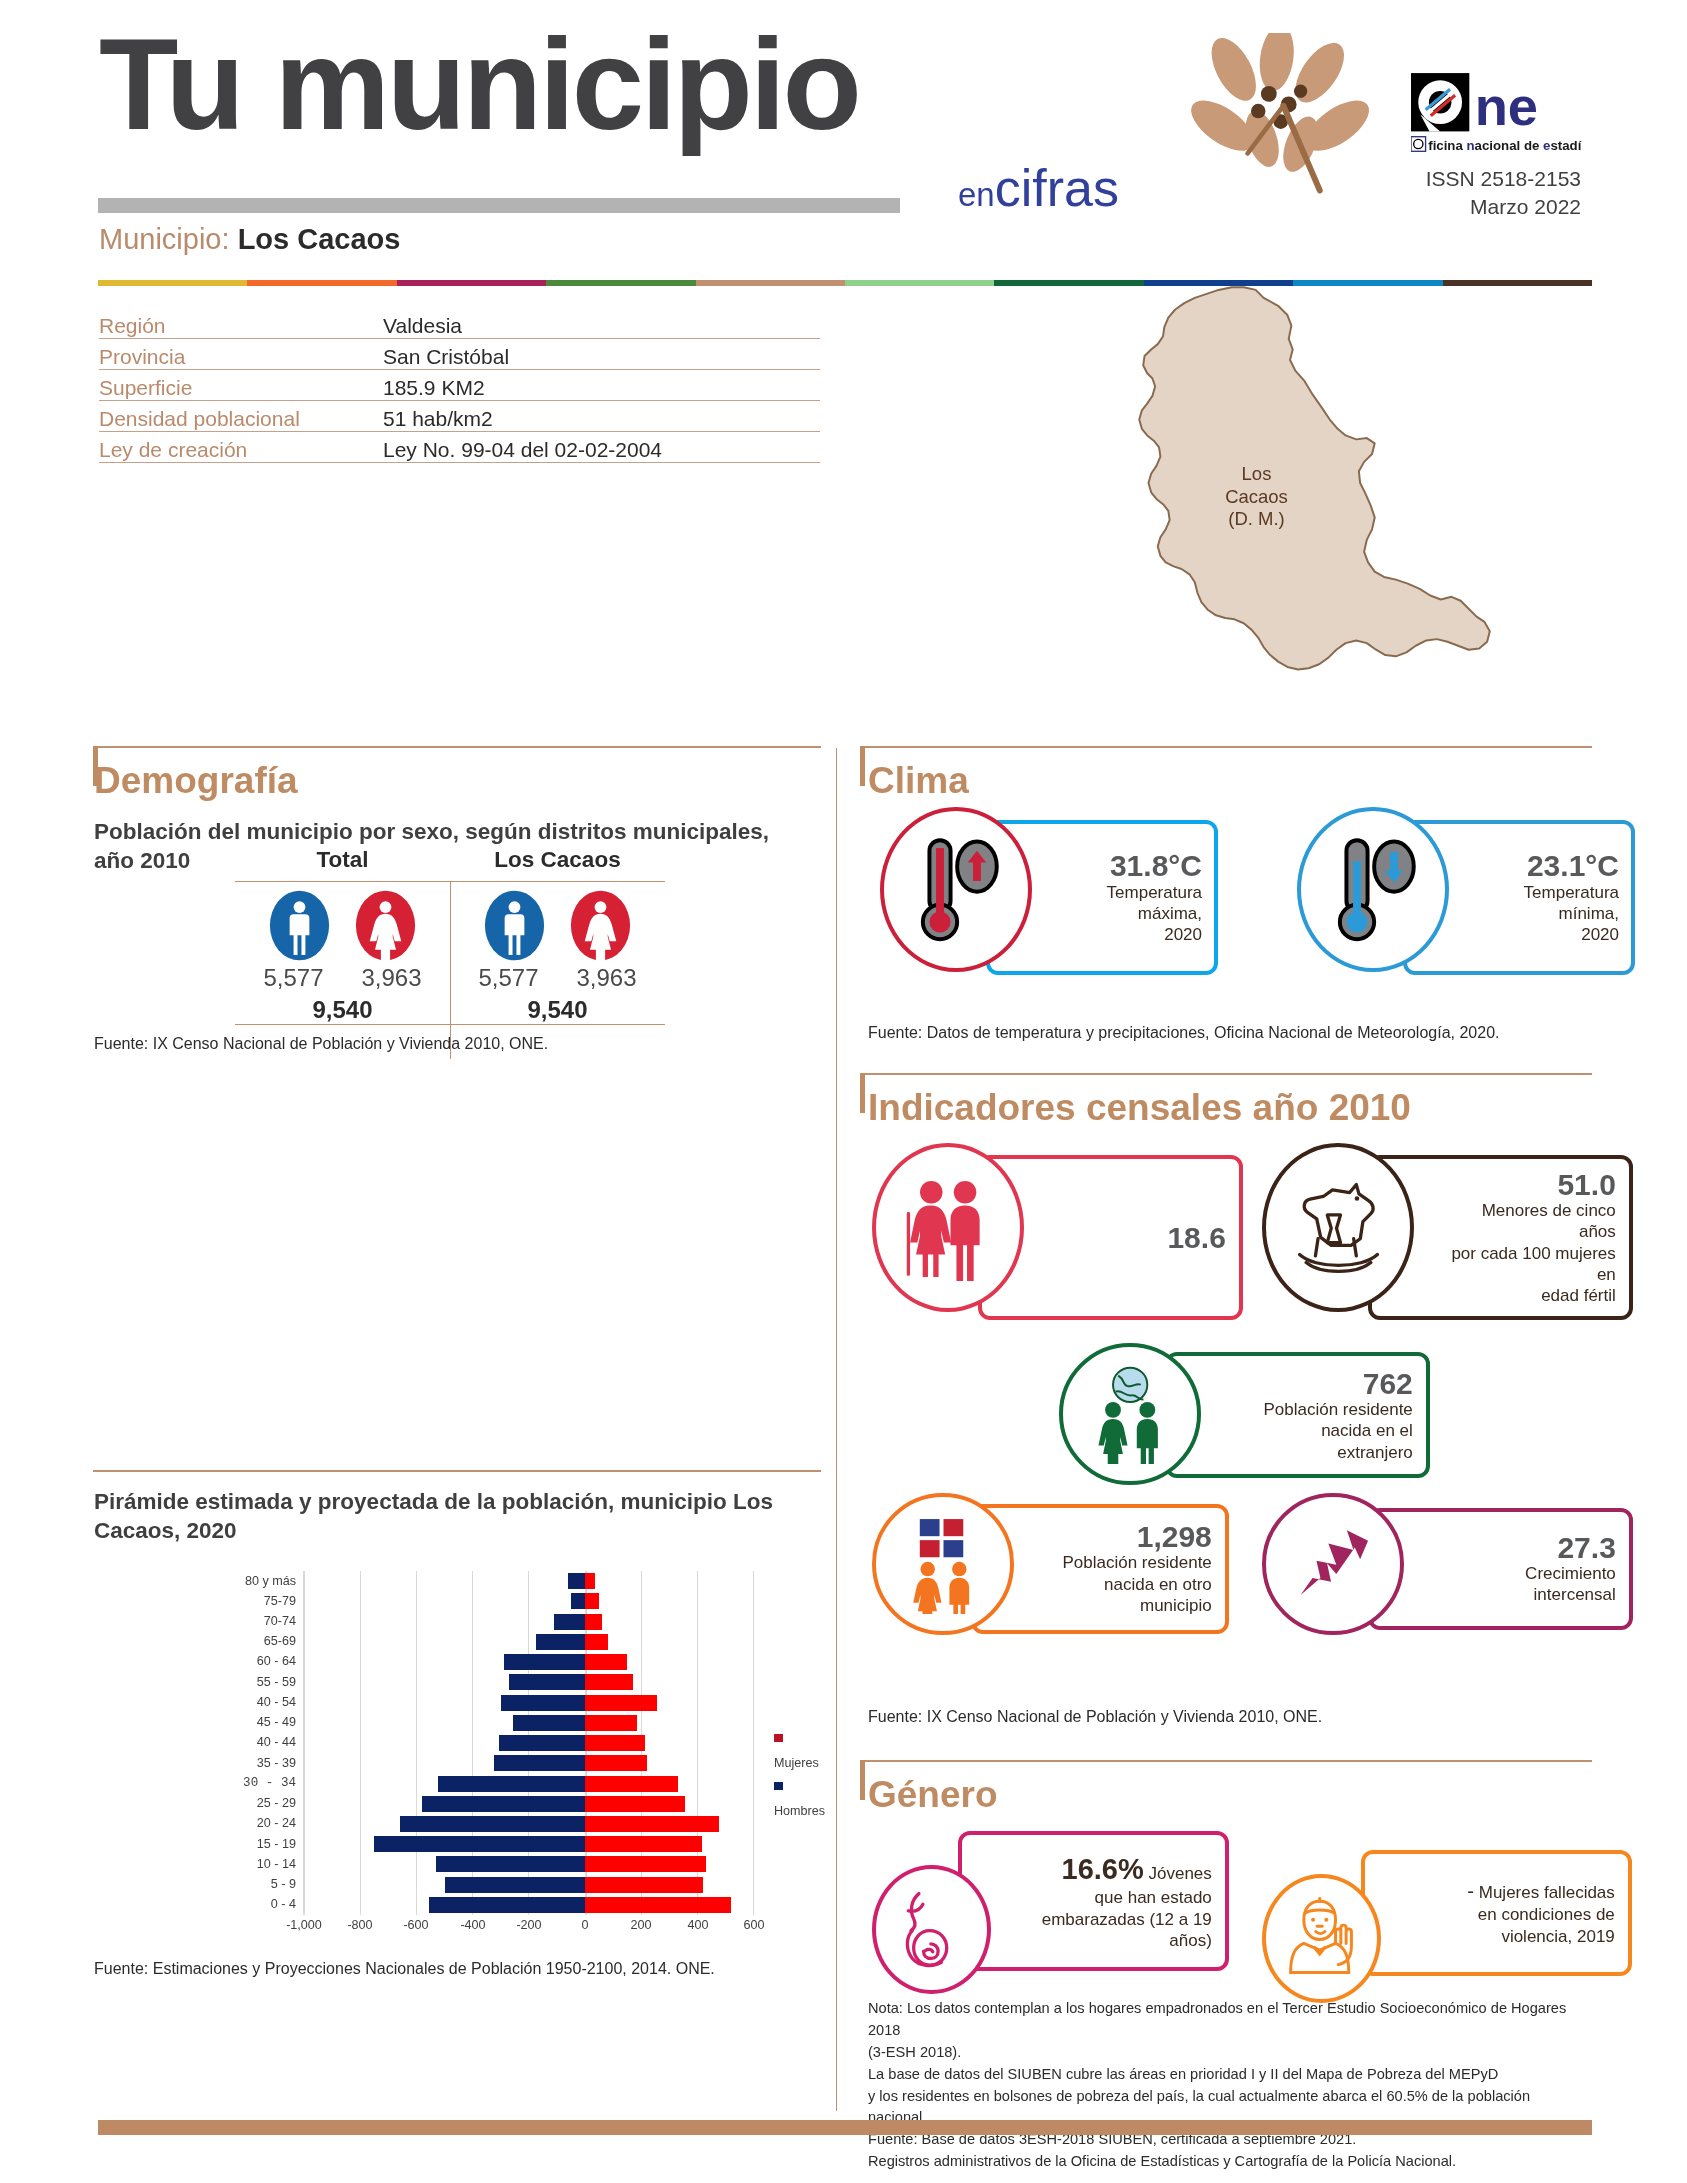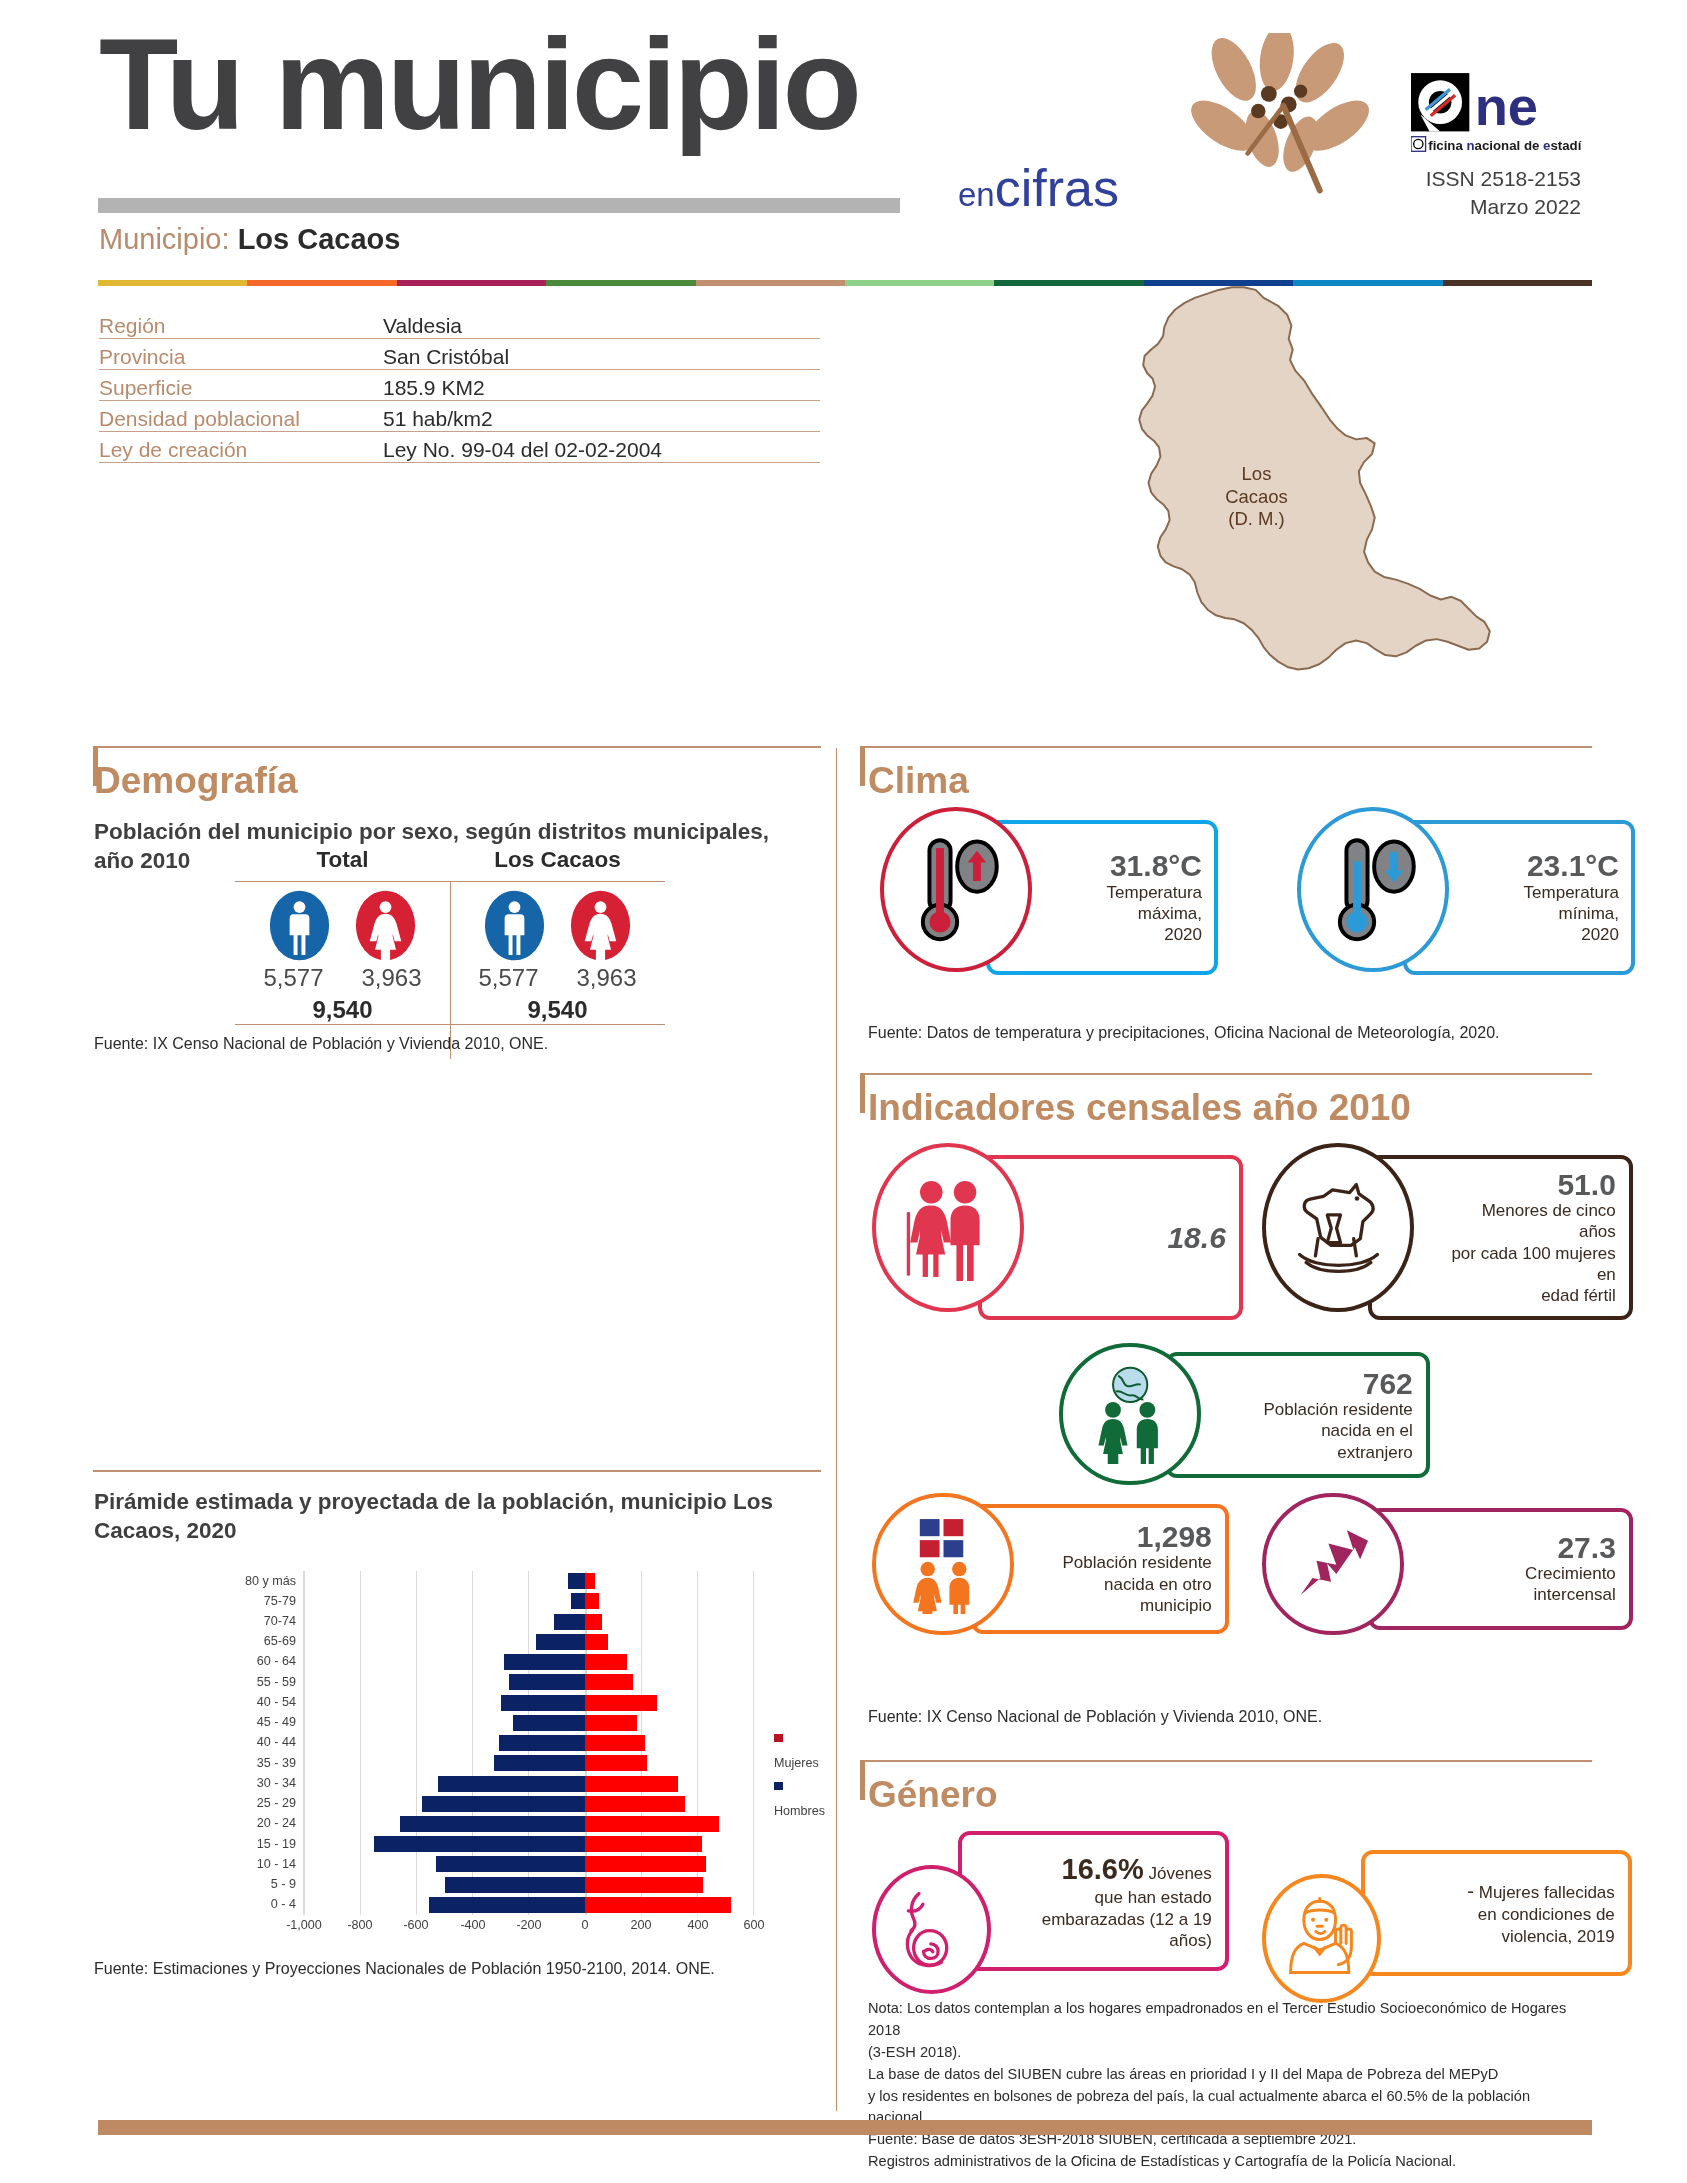--- a/index.html
+++ b/index.html
@@ -365,21 +365,21 @@
         <div class="pyr-cat" style="top: 165px;">40 - 44</div>
         <div class="pyr-row" style="top: 164px; left: 0px; right: 0px;">
           <div class="bar-m" style="left: 195px; width: 86px; background: rgb(11, 34, 101);"></div>
           <div class="bar-f" style="left: 281px; width: 60px; background: rgb(254, 0, 0);"></div>
         </div>
         <div class="pyr-cat" style="top: 186px;">35 - 39</div>
         <div class="pyr-row" style="top: 184px; left: 0px; right: 0px;">
           <div class="bar-m" style="left: 190px; width: 91px; background: rgb(11, 34, 101);"></div>
           <div class="bar-f" style="left: 281px; width: 62px; background: rgb(254, 0, 0);"></div>
         </div>
-        <div class="pyr-cat" style="top: 206px;">30 - 34</div>
+        <div class="pyr-cat" style="top: 206px; font-family: Liberation Mono, monospace;">30 - 34</div>
         <div class="pyr-row" style="top: 205px; left: 0px; right: 0px;">
           <div class="bar-m" style="left: 134px; width: 148px; background: rgb(11, 34, 101);"></div>
           <div class="bar-f" style="left: 281px; width: 93px; background: rgb(254, 0, 0);"></div>
         </div>
         <div class="pyr-cat" style="top: 226px;">25 - 29</div>
         <div class="pyr-row" style="top: 225px; left: 0px; right: 0px;">
           <div class="bar-m" style="left: 118px; width: 163px; background: rgb(11, 34, 101);"></div>
           <div class="bar-f" style="left: 281px; width: 100px; background: rgb(254, 0, 0);"></div>
         </div>
         <div class="pyr-cat" style="top: 246px;">20 - 24</div>
@@ -454,21 +454,21 @@
     </div>
   </div>
 
   <div class="fuente" style="left:868px; top:1022px;">Fuente: Datos de temperatura y precipitaciones, Oficina Nacional de Meteorología, 2020.</div>
 
   <div class="sec-rule" style="left:860px; top:1073px; width:732px;"></div>
   <div class="sec-accent" style="left:860px; top:1073px; height:40px;"></div>
   <div class="sec-title" style="left:868px; top:1089px;">Indicadores censales año 2010</div>
 
   <div class="card" style="left:872px; top:1143px; width:370px; height:179px;">
-    <div class="bubble" style="left:106px; top:12px; width:265px; height:165px; border:4px solid #e0364f; padding:9.3px 13.2px 9.3px 79px; text-align:right;font-style:italic;">
+    <div class="bubble" style="left:106px; top:12px; width:265px; height:165px; border:4px solid #e0364f; padding:9.3px 13.2px 9.3px 79px; text-align:right;">
       <div class="num">18.6</div>
     </div>
     <div class="oval" style="left:0; top:0; width:152px; height:169px; border:4.6px solid #e0364f;">
       <svg width="93" height="106" viewBox="0 0 140 160">
         <g fill="#e0364f">
           <circle cx="44" cy="26" r="17"></circle>
           <path d="M44 46 c13 0 20 9 23 22 l7 34 h-11 l-4 -18 v8 l6 28 h-10 v34 h-8 v-34 h-8 v34 h-8 v-34 h-10 l6 -28 v-8 l-4 18 h-11 l7 -34 c3 -13 10 -22 23 -22 z"></path>
           <circle cx="95" cy="26" r="17"></circle>
           <path d="M95 46 c14 0 22 8 22 22 v38 h-9 v66 h-10 v-66 h-6 v66 h-10 v-66 h-9 v-38 c0 -14 8 -22 22 -22 z"></path>
           <rect x="7" y="56" width="5" height="96" rx="2"></rect>

